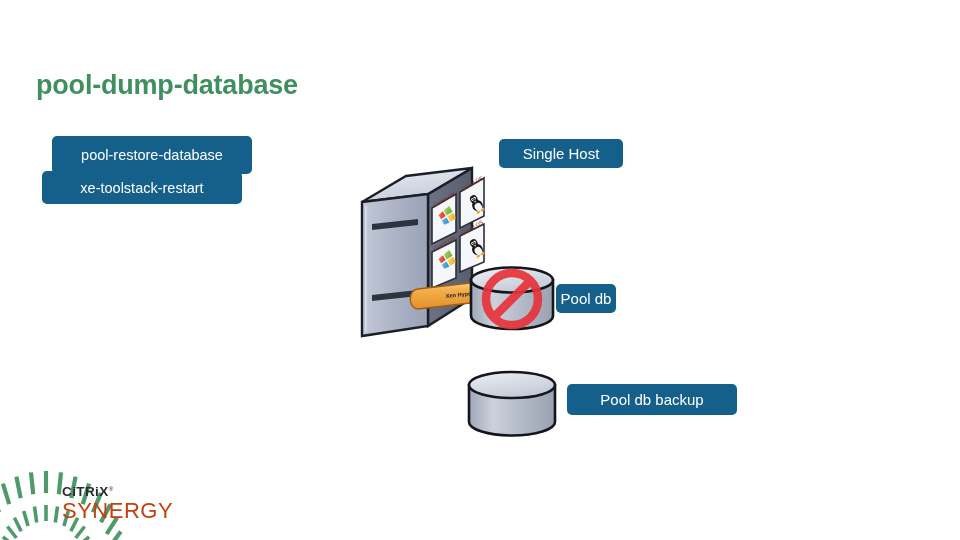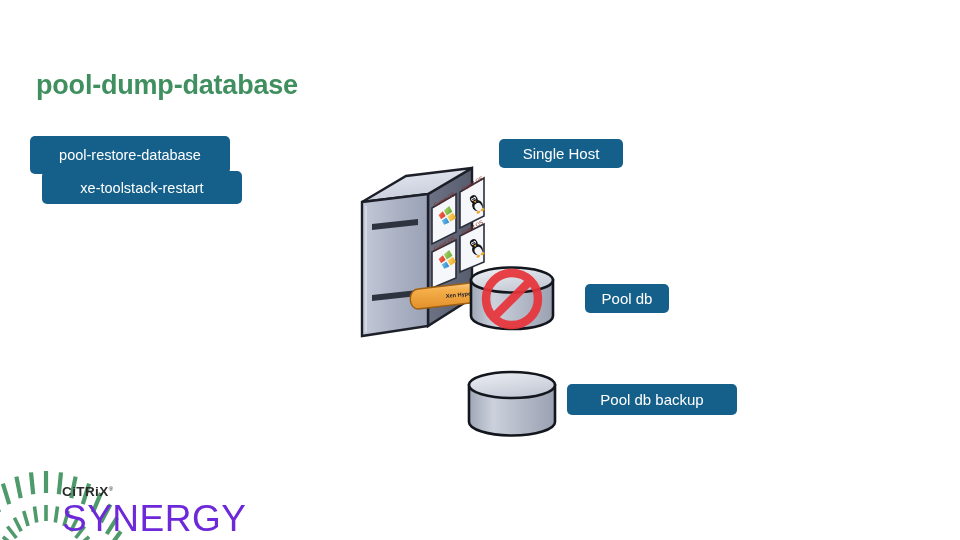--- a/index.html
+++ b/index.html
@@ -35,24 +35,24 @@
     background: #15608a;
     color: #ffffff;
     border-radius: 5px;
     font-size: 14.5px;
     display: flex;
     align-items: center;
     justify-content: center;
     white-space: nowrap;
     box-sizing: border-box;
   }
-  #label-pool-restore-database { left: 30px;  top: 136px; width: 200px; height: 38px; }
+  #label-pool-restore-database { left: 52px;  top: 136px; width: 200px; height: 38px; }
   #label-xe-toolstack-restart  { left: 42px;  top: 171px; width: 200px; height: 33px; }
   #label-single-host           { left: 499px; top: 139px; width: 124px; height: 29px; font-size: 15px; }
-  #label-pool-db               { left: 585px; top: 284px; width: 84px;  height: 29px; font-size: 15px; }
+  #label-pool-db               { left: 556px; top: 284px; width: 60px;  height: 29px; font-size: 15px; }
   #label-pool-db-backup        { left: 567px; top: 384px; width: 170px; height: 31px; font-size: 15px; }
 
   
   #server-illustration {
     position: absolute;
     left: 350px;
     top: 150px;
     width: 210px;
     height: 200px;
   }
@@ -102,22 +102,22 @@
     color: #2a2a2a;
     letter-spacing: 0.4px;
     position: relative;
   }
   #logo-citrix .tm {
     font-size: 6px;
     vertical-align: super;
     font-weight: normal;
   }
   #logo-synergy {
-    font-size: 37px;
-    color: #6d28d9;
+    font-size: 22px;
+    color: #c2410c;
     letter-spacing: 0.5px;
     margin-top: 1px;
   }
 </style>
 </head>
 <body>
 
 <div id="slide-title">pool-dump-database</div>
 
 <div class="blue-label" id="label-pool-restore-database">pool-restore-database</div>

